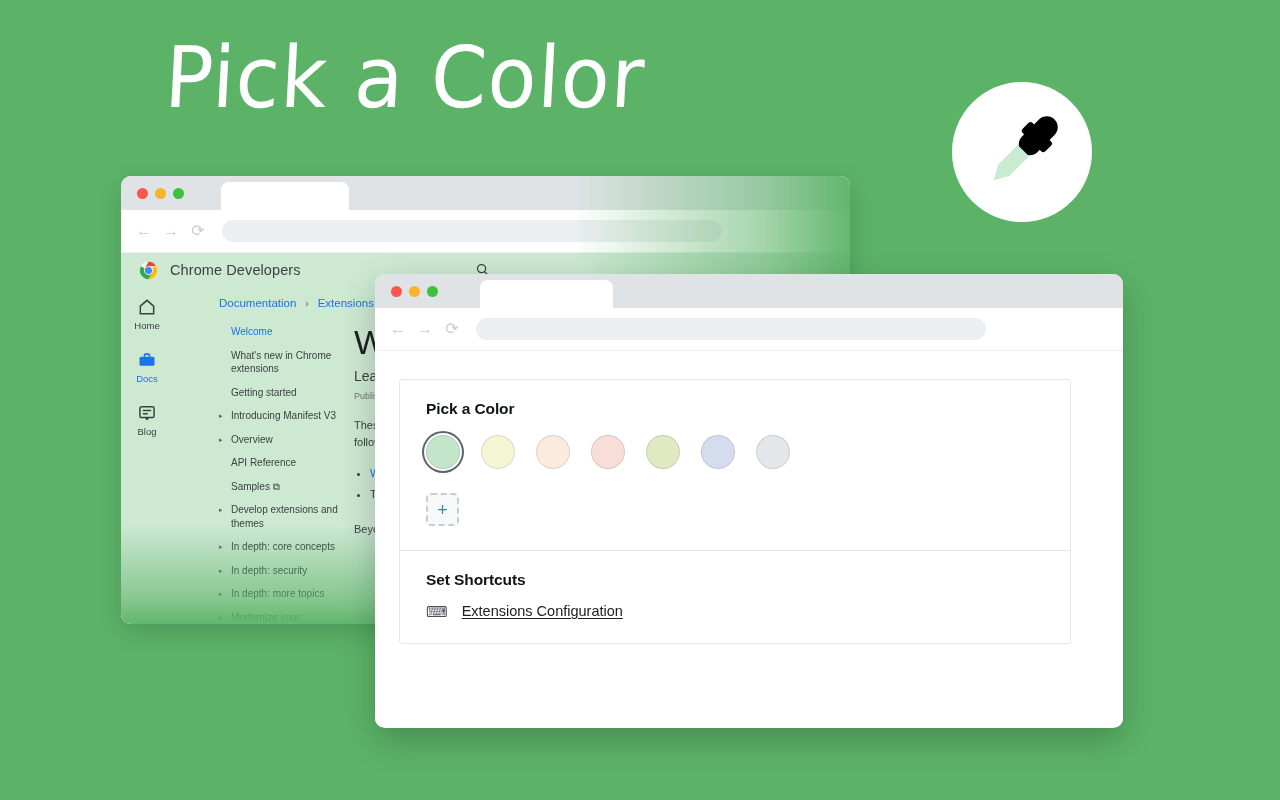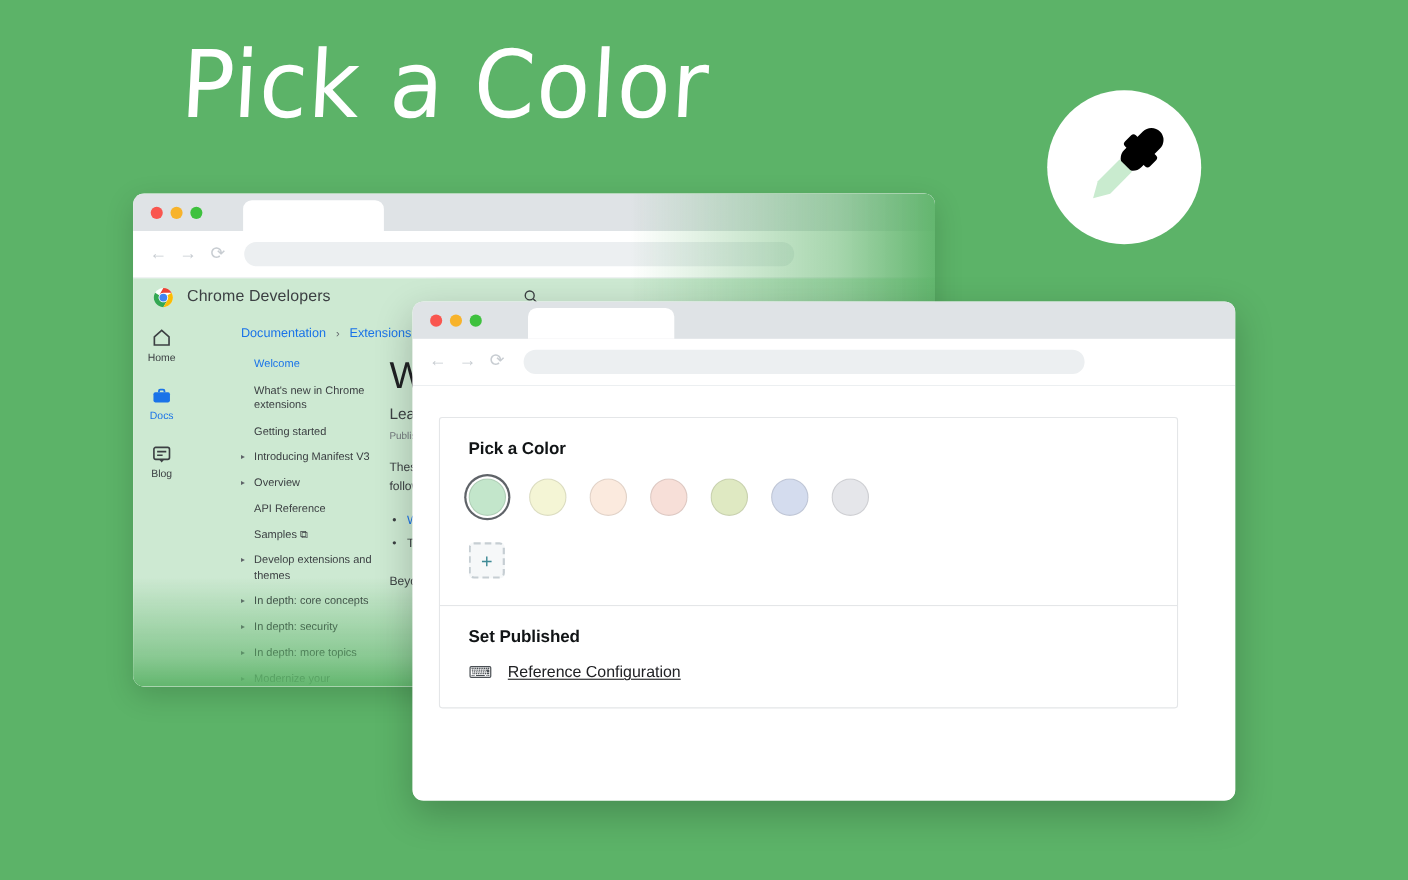--- a/index.html
+++ b/index.html
@@ -414,22 +414,22 @@
           <div class="swatch" style="background: rgb(212, 220, 238);"></div>
           <div class="swatch" style="background: rgb(229, 230, 234);"></div>
         </div>
 
         <div class="add-swatch">
           <span>+</span>
         </div>
       </div>
 
       <div class="card-section">
-        <div class="section-title">Set Published</div>
+        <div class="section-title">Set Shortcuts</div>
         <div class="shortcut-row">
           <span class="kbd-ico">⌨</span>
-          <a class="shortcut-link">Reference Configuration</a>
+          <a class="shortcut-link">Extensions Configuration</a>
         </div>
       </div>
 
     </div>
   </div>
 </div>
 
 </body></html>

